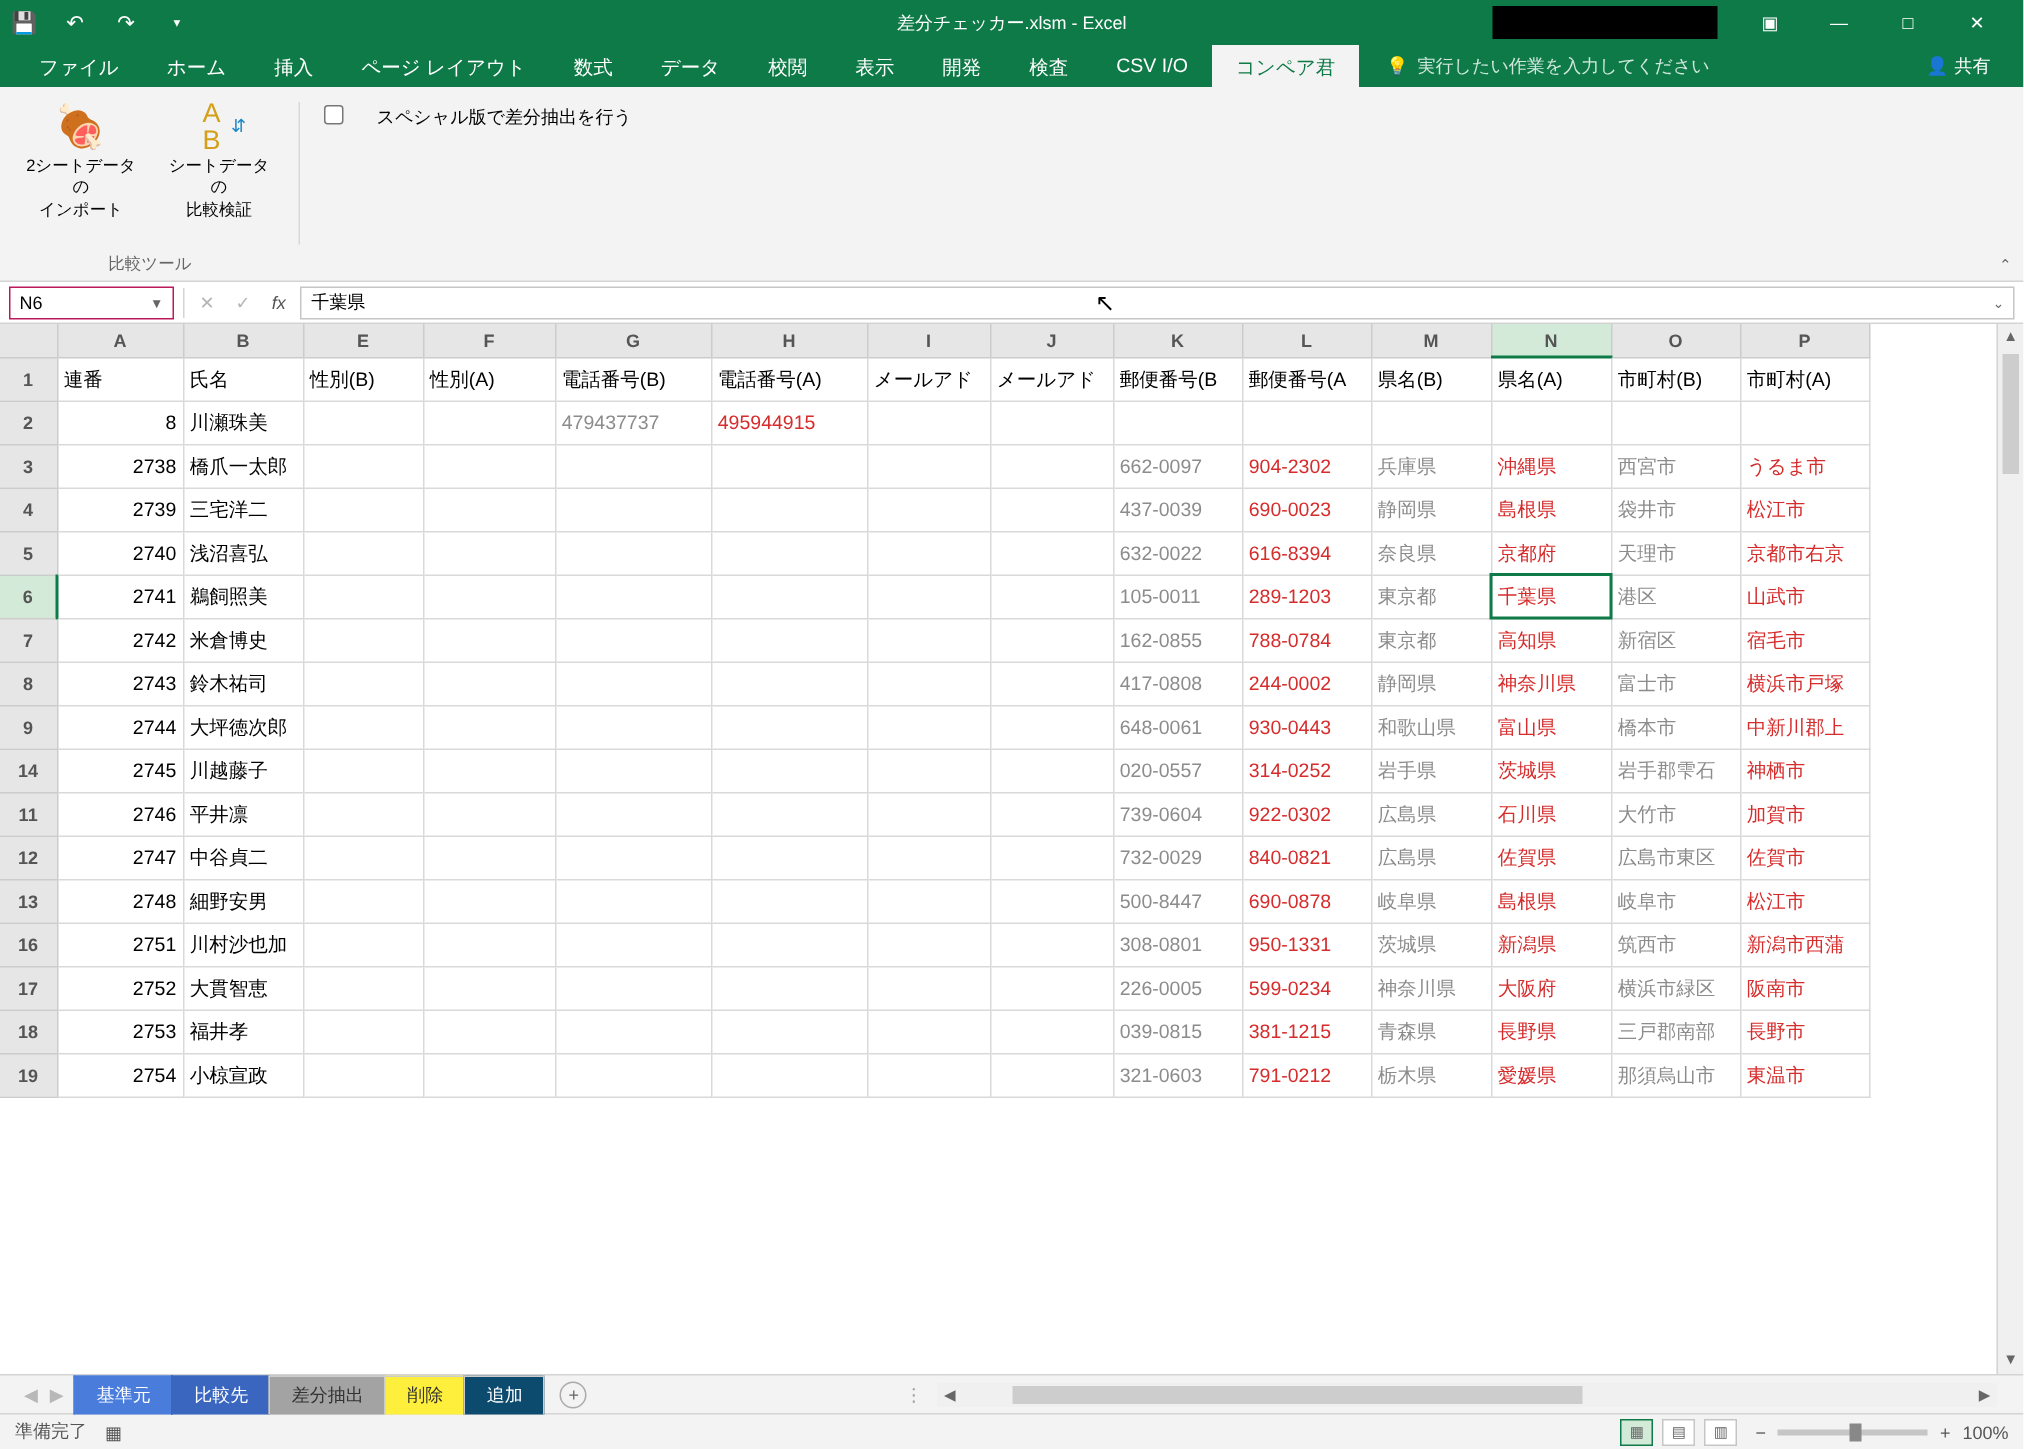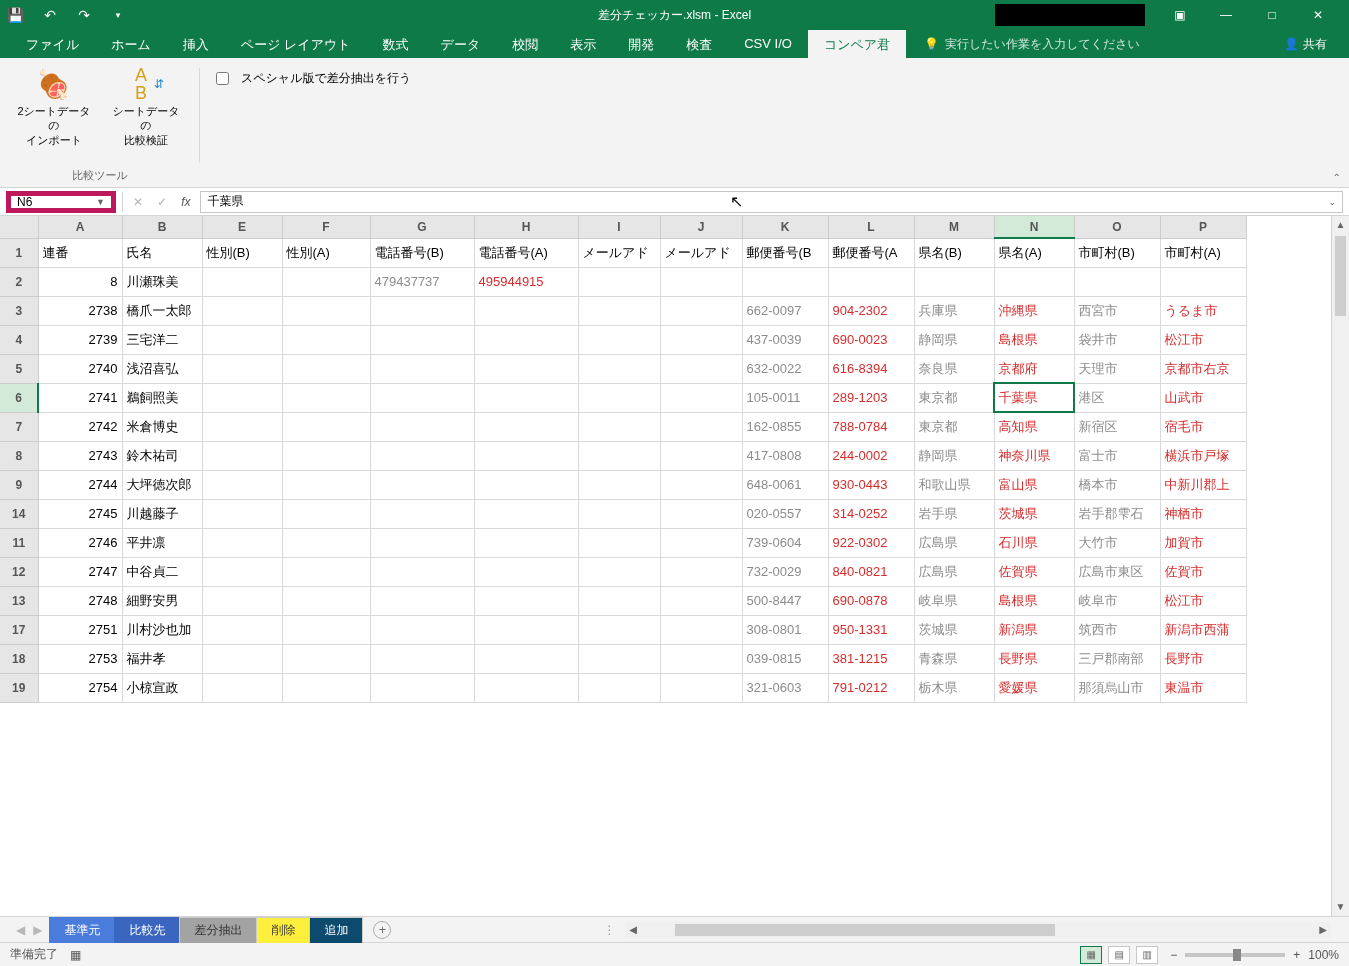--- a/index.html
+++ b/index.html
@@ -18,24 +18,24 @@
 .share{margin-left:auto;color:#fff;padding:6px 12px;display:flex;align-items:center;gap:4px}
 .ribbon{height:130px;background:#f3f3f3;border-bottom:1px solid #d4d4d4;display:flex;position:relative}
 .ribbon-group{padding:4px 10px 0;display:flex;flex-direction:column;align-items:center;position:relative}
 .ribbon-sep{position:absolute;right:0;top:10px;bottom:24px;width:1px;background:#d8d8d8}
 .ribbon-items{display:flex;gap:6px;flex:1}
 .ribbon-btn{display:flex;flex-direction:column;align-items:center;gap:2px;padding:4px 6px;text-align:center;width:86px}
 .ribbon-btn-icon{width:36px;height:36px;display:flex;align-items:center;justify-content:center;font-size:28px}
 .ribbon-btn-label{font-size:11px;line-height:1.3}
 .ribbon-group-label{position:absolute;bottom:4px;left:0;right:0;text-align:center;font-size:11px;color:#666}
 .ribbon-collapse{position:absolute;right:8px;bottom:4px;color:#666;font-size:10px}
-.chk{display:flex;align-items:center;gap:12px;padding:8px 6px}
+.chk{display:flex;align-items:flex-start;gap:22px;padding:8px 6px}
 .chk input{width:13px;height:13px}
 .namebox-row{height:28px;border-bottom:1px solid #d4d4d4;display:flex;align-items:center;background:#fff}
-.namebox{width:110px;height:22px;border:5px solid #be185d;margin:0 6px;display:flex;align-items:center;padding:0 6px;justify-content:space-between}
+.namebox{width:110px;height:22px;border:1px solid #be185d;margin:0 6px;display:flex;align-items:center;padding:0 6px;justify-content:space-between}
 .namebox-dd{color:#666;font-size:9px}
 .fx-btns{display:flex;align-items:center;gap:14px;padding:0 10px;color:#b5b5b5}
 .fx{font-style:italic;color:#555}
 .formula-bar{flex:1;height:22px;border:1px solid #c6c6c6;margin-right:6px;padding:0 6px;display:flex;align-items:center;justify-content:space-between}
 .formula-dd{color:#666;font-size:9px}
 .sheet-area{position:relative;height:calc(966px - 30px - 28px - 130px - 28px - 26px - 24px);display:flex}
 table{border-collapse:collapse;table-layout:fixed}
 .corner{width:38px;height:22px;background:#e6e6e6;border-right:1px solid #ccc;border-bottom:1px solid #ccc}
 .col-hdr{height:22px;background:#e6e6e6;border-right:1px solid #ccc;border-bottom:1px solid #ccc;text-align:center;color:#555;font-size:12px}
 .col-hdr.active{background:#d4ead9;border-bottom:2px solid #0e7a47}
@@ -390,35 +390,52 @@
             <td class=""></td>
             <td class=""></td>
             <td class="gray">500-8447</td>
             <td class="red">690-0878</td>
             <td class="gray">岐阜県</td>
             <td class="red">島根県</td>
             <td class="gray">岐阜市</td>
             <td class="red">松江市</td>
           </tr>
           <tr>
-            <th class="row-hdr">17</th>
+            <th class="row-hdr">16</th>
             <td class="num">2751</td>
             <td class="">川村沙也加</td>
             <td class=""></td>
             <td class=""></td>
             <td class=""></td>
             <td class=""></td>
             <td class=""></td>
             <td class=""></td>
             <td class="gray">308-0801</td>
             <td class="red">950-1331</td>
             <td class="gray">茨城県</td>
             <td class="red">新潟県</td>
             <td class="gray">筑西市</td>
             <td class="red">新潟市西蒲</td>
+          </tr>
+          <tr>
+            <th class="row-hdr">17</th>
+            <td class="num">2752</td>
+            <td class="">大貫智恵</td>
+            <td class=""></td>
+            <td class=""></td>
+            <td class=""></td>
+            <td class=""></td>
+            <td class=""></td>
+            <td class=""></td>
+            <td class="gray">226-0005</td>
+            <td class="red">599-0234</td>
+            <td class="gray">神奈川県</td>
+            <td class="red">大阪府</td>
+            <td class="gray">横浜市緑区</td>
+            <td class="red">阪南市</td>
           </tr>
           <tr>
             <th class="row-hdr">18</th>
             <td class="num">2753</td>
             <td class="">福井孝</td>
             <td class=""></td>
             <td class=""></td>
             <td class=""></td>
             <td class=""></td>
             <td class=""></td>

